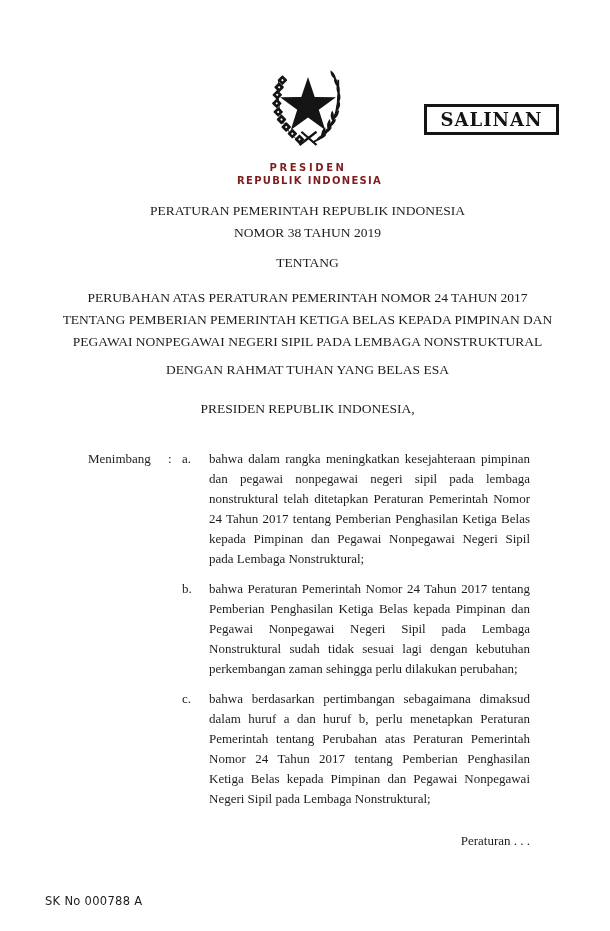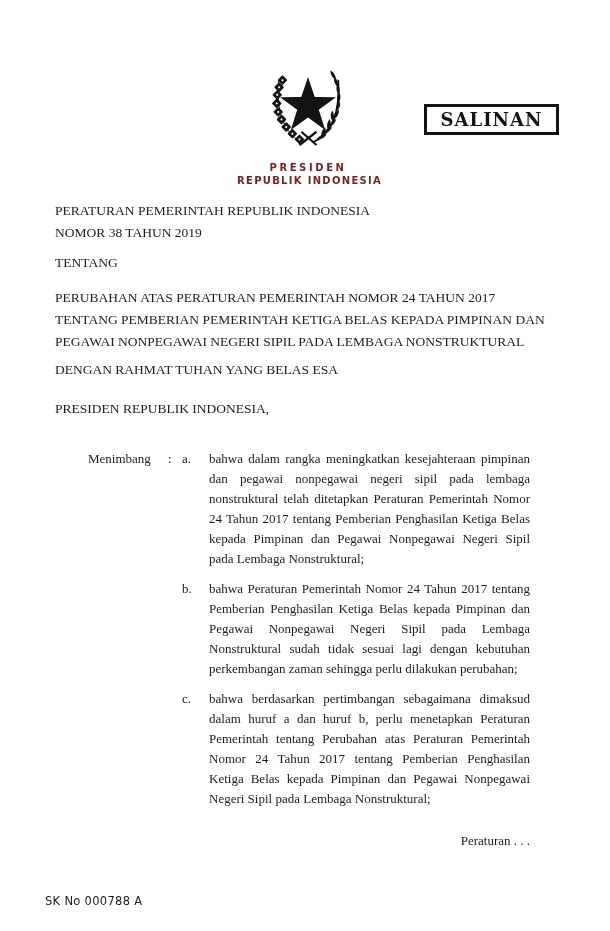--- a/index.html
+++ b/index.html
@@ -37,21 +37,21 @@
   .stamp {
     position: absolute; left: 424px; top: 104px; width: 135px; height: 31px;
     border: 3px solid #141414;
     display: flex; align-items: center; justify-content: center;
     font-family: "DejaVu Serif", serif;
     font-weight: bold; font-size: 18px; letter-spacing: 1px;
     color: #141414; background: #ffffff;
   }
 
   
-  .title-block { position: absolute; left: 55px; width: 505px; }
+  .title-block { position: absolute; left: 55px; width: 505px; text-align: center; }
   .t-line { display: block; }
   .doc-title   { top: 200px; font-size: 13.5px; line-height: 22px; }
   .tentang     { top: 255px; font-size: 13.5px; }
   .subject     { top: 287px; font-size: 13.5px; line-height: 22px; }
   .invocation  { top: 362px; font-size: 13.5px; }
   .authority   { top: 401px; font-size: 13.5px; }
 
   
   .considerations {
     position: absolute; left: 88px; top: 449px; width: 442px;

